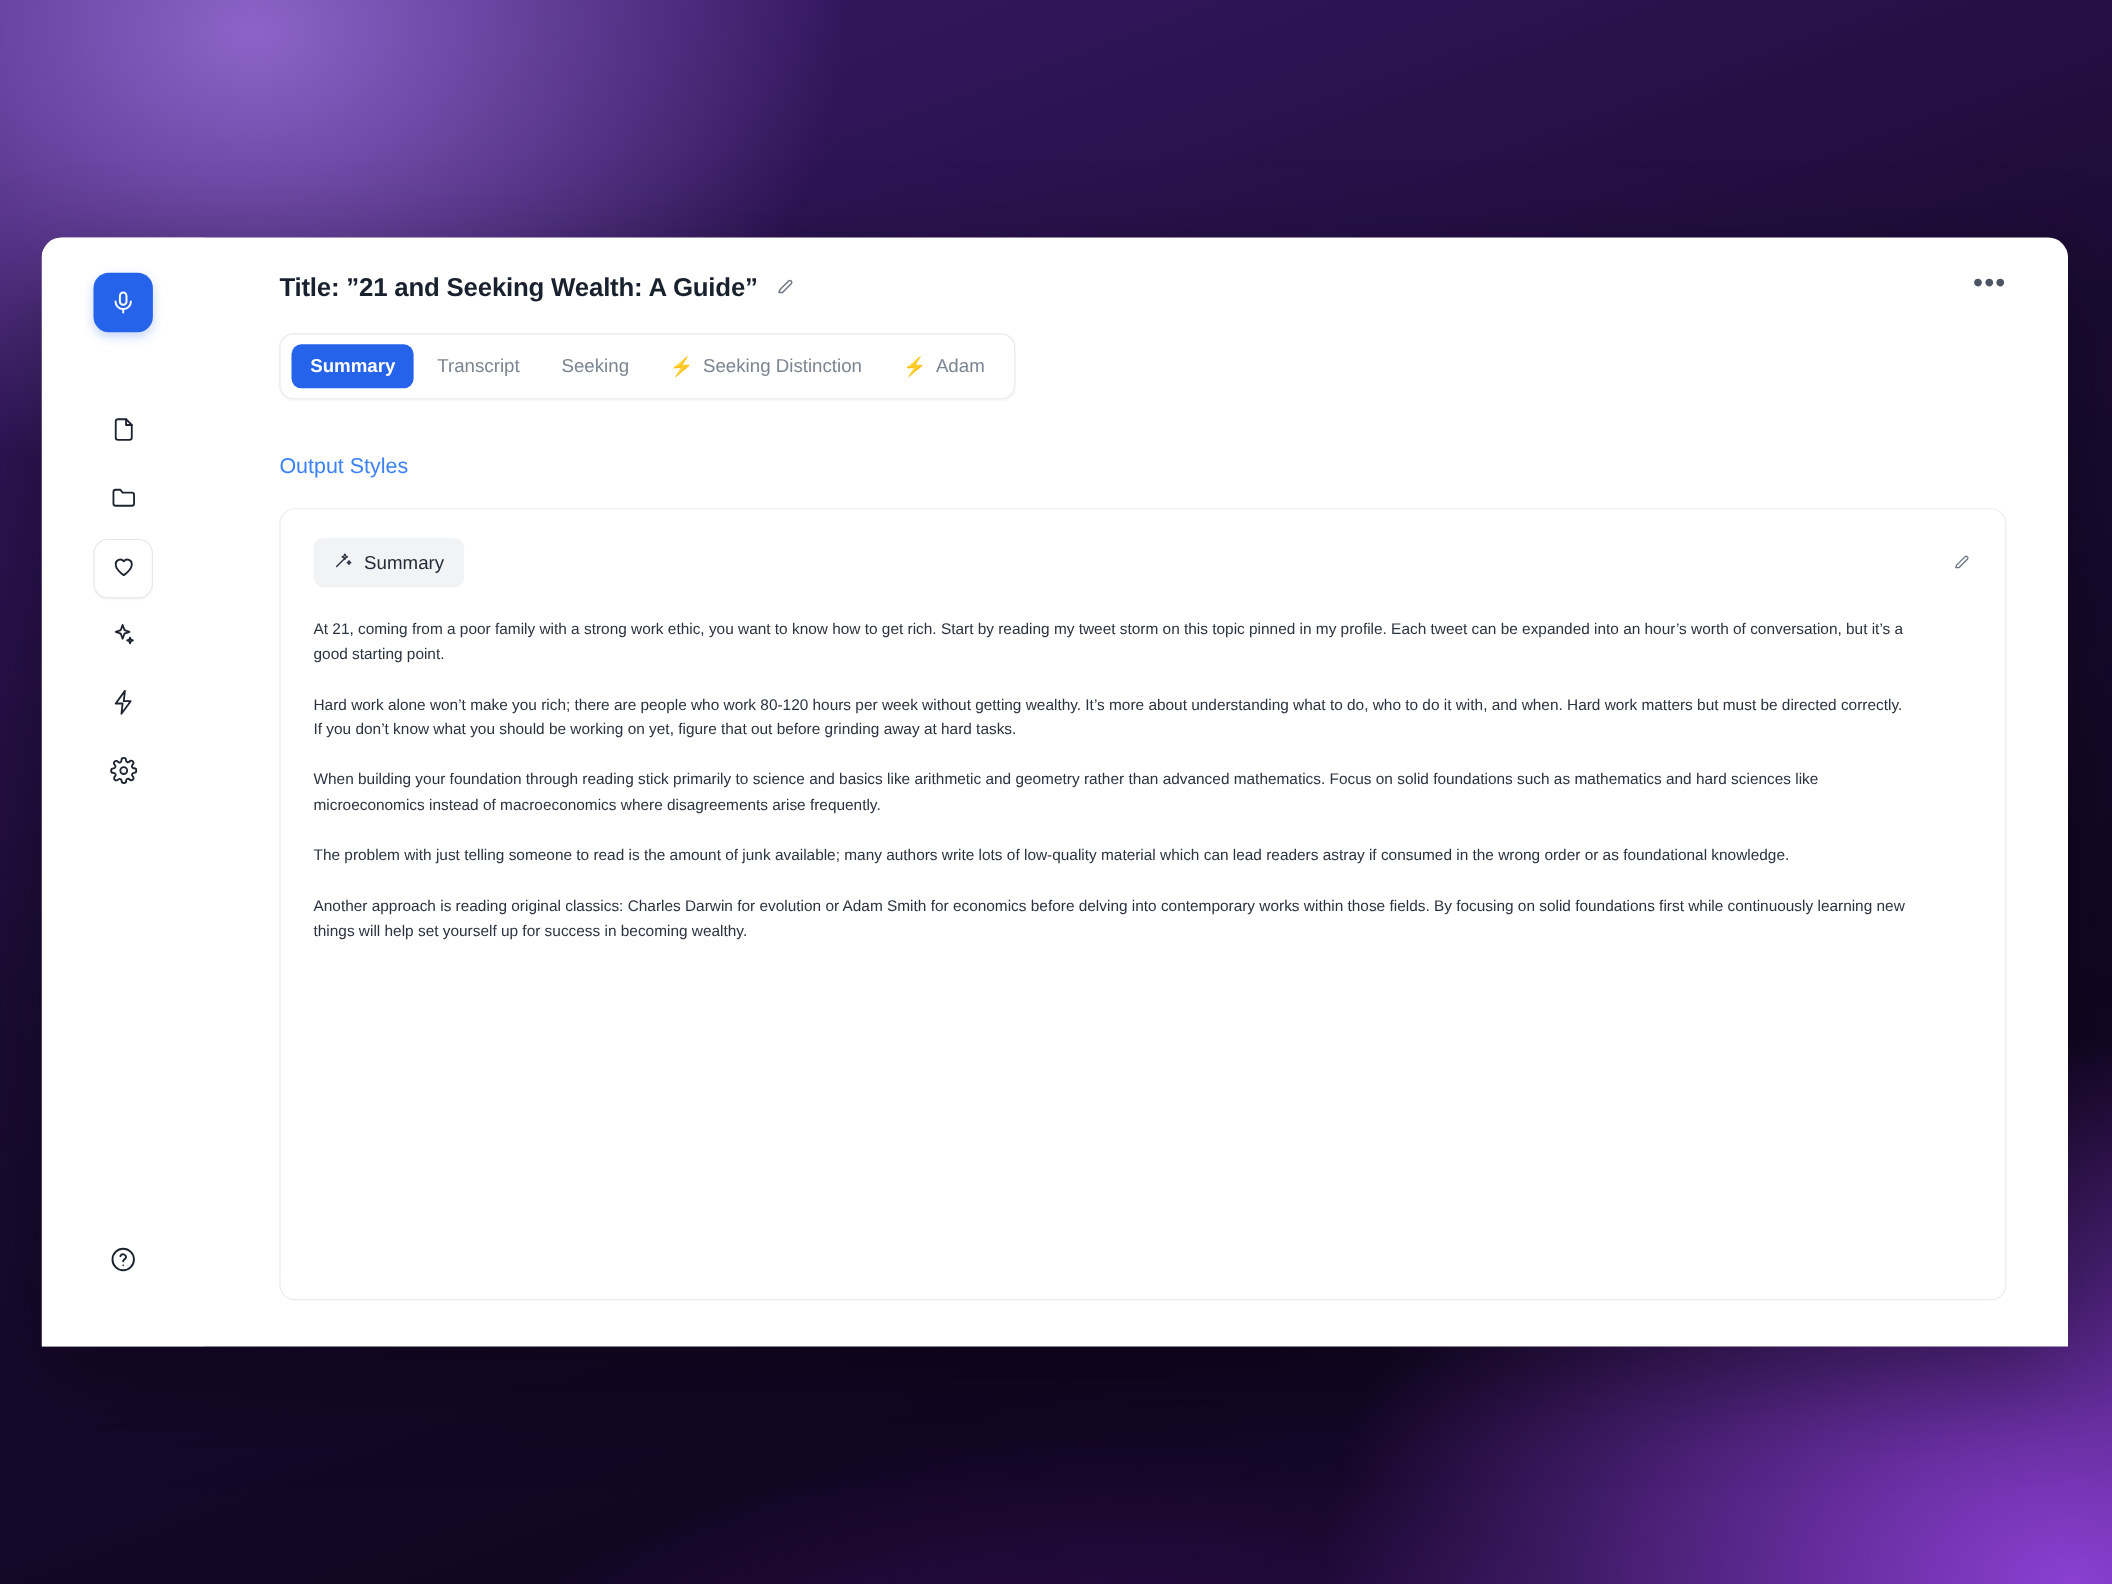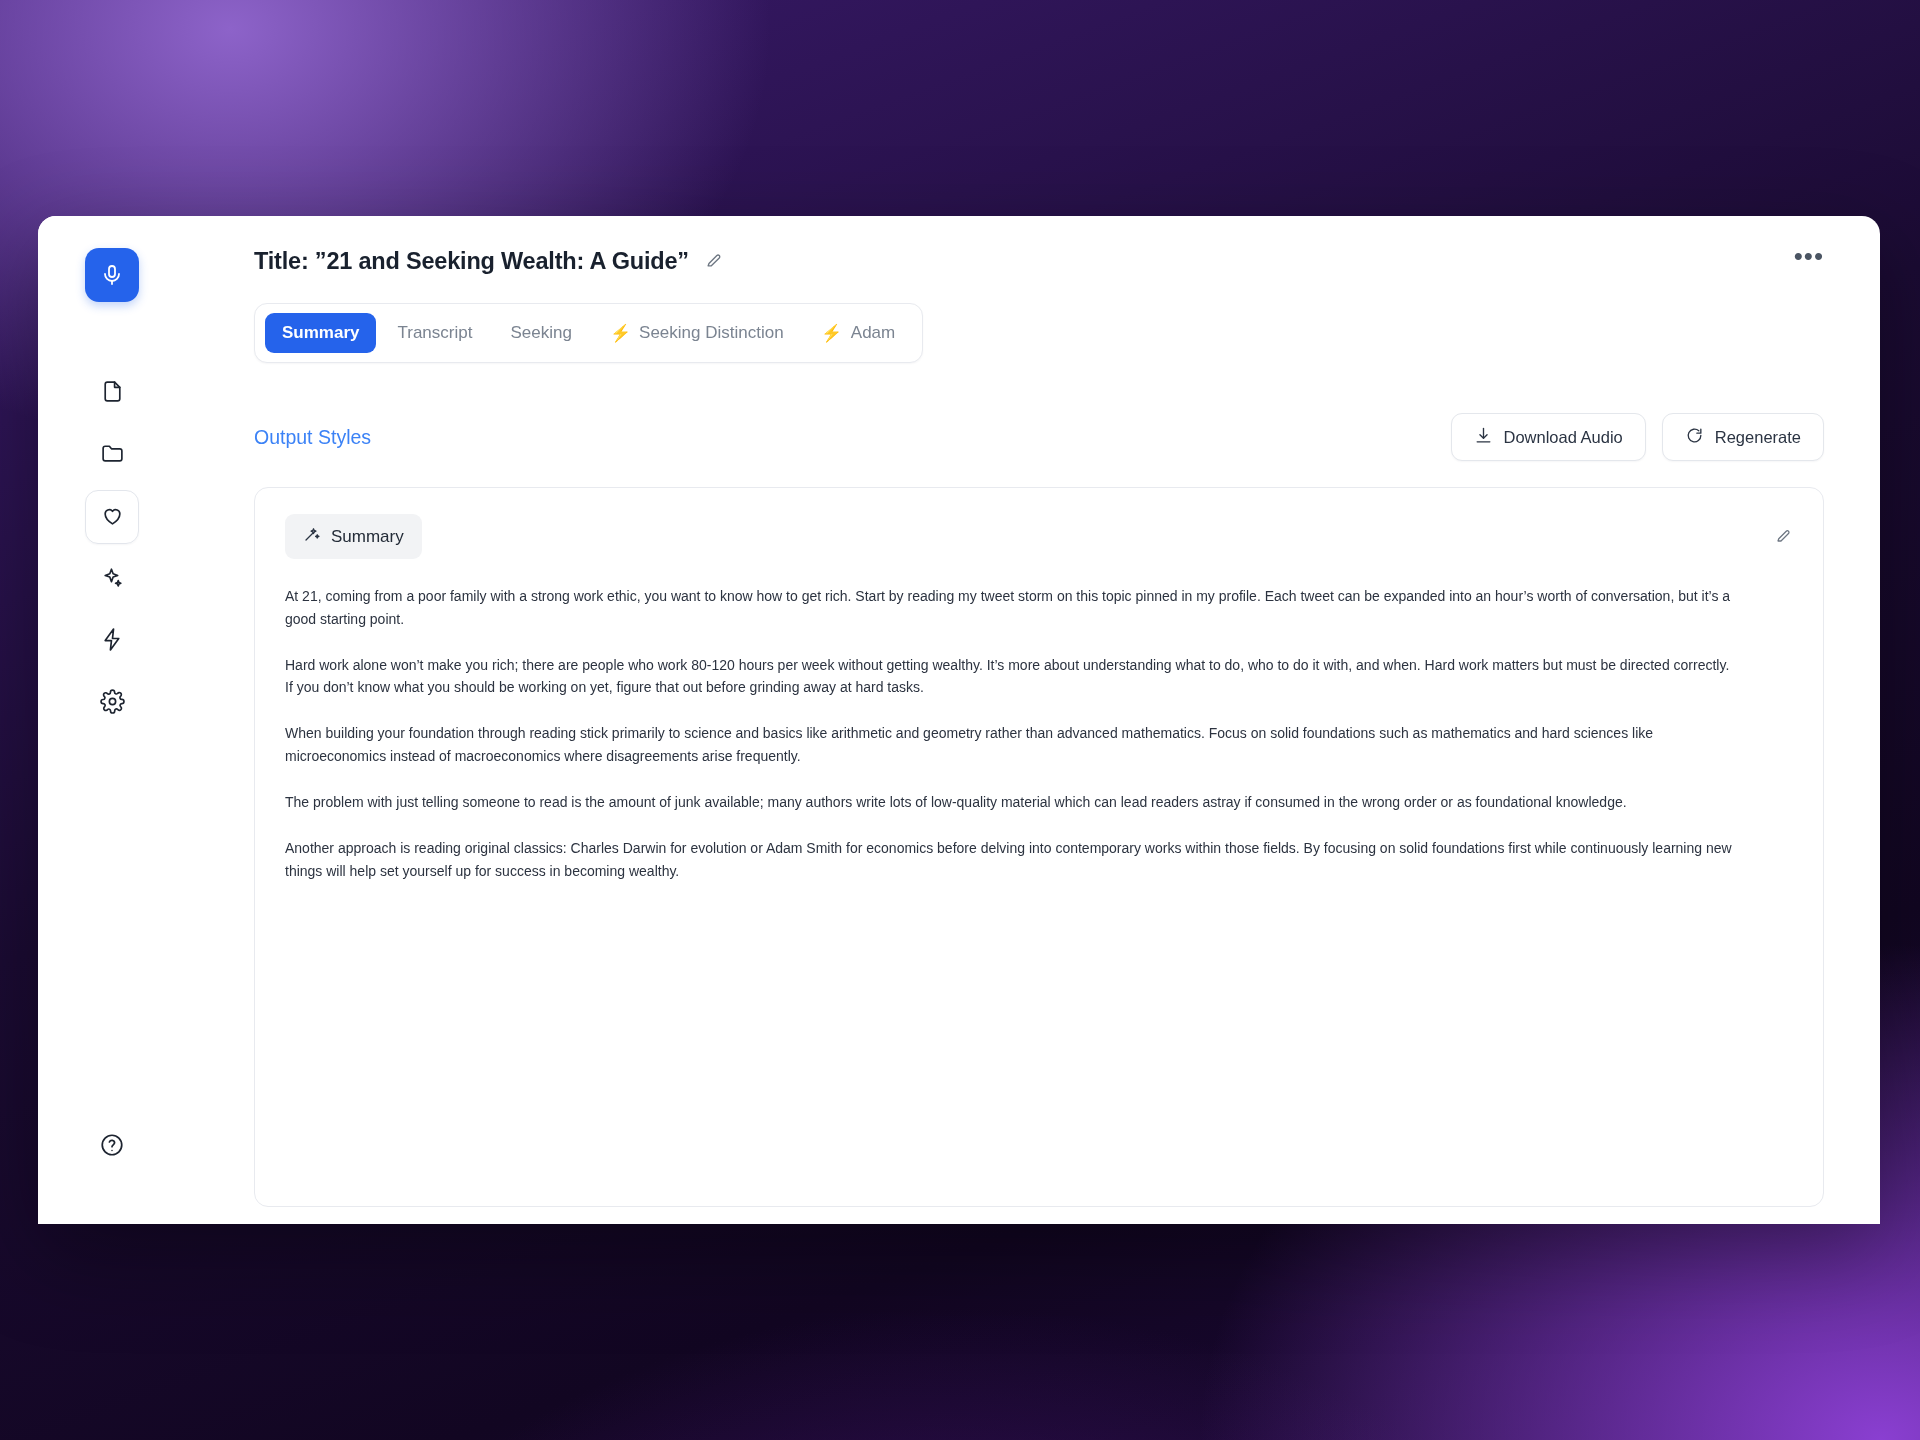--- a/index.html
+++ b/index.html
@@ -314,41 +314,20 @@
       </div>
       <div class="tab">
         <span class="bolt">⚡</span>
         <span>Adam</span>
       </div>
     </div>
 
     
     <div class="section-row">
       <div class="section-title">Output Styles</div>
-      <div class="actions">
-        <button class="btn">
-          <span>
-            <svg width="19" height="19" viewBox="0 0 24 24" fill="none" stroke="currentColor" stroke-width="1.7" stroke-linecap="round" stroke-linejoin="round">
-              <path d="M12 3v12"></path>
-                <path d="M7.5 11L12 15.5 16.5 11"></path>
-                <path d="M4 20h16"></path>
-            </svg>
-          </span>
-          <span>Download Audio</span>
-        </button>
-        <button class="btn">
-          <span>
-            <svg width="19" height="19" viewBox="0 0 24 24" fill="none" stroke="currentColor" stroke-width="1.7" stroke-linecap="round" stroke-linejoin="round">
-              <path d="M20 12a8 8 0 1 1-2.6-5.9"></path>
-                <path d="M20 4v5h-5"></path>
-            </svg>
-          </span>
-          <span>Regenerate</span>
-        </button>
-      </div>
     </div>
 
     
     <div class="card">
       <div class="card-head">
         <div class="chip">
           <span>
             <svg width="18" height="18" viewBox="0 0 24 24" fill="none" stroke="#2b3443" stroke-width="1.7" stroke-linecap="round" stroke-linejoin="round">
               <path d="M4 20L15 9"></path>
               <path d="M14 5l1 2.2 2.2 1-2.2 1L14 11.4 13 9.2 10.8 8.2 13 7.2z"></path>

